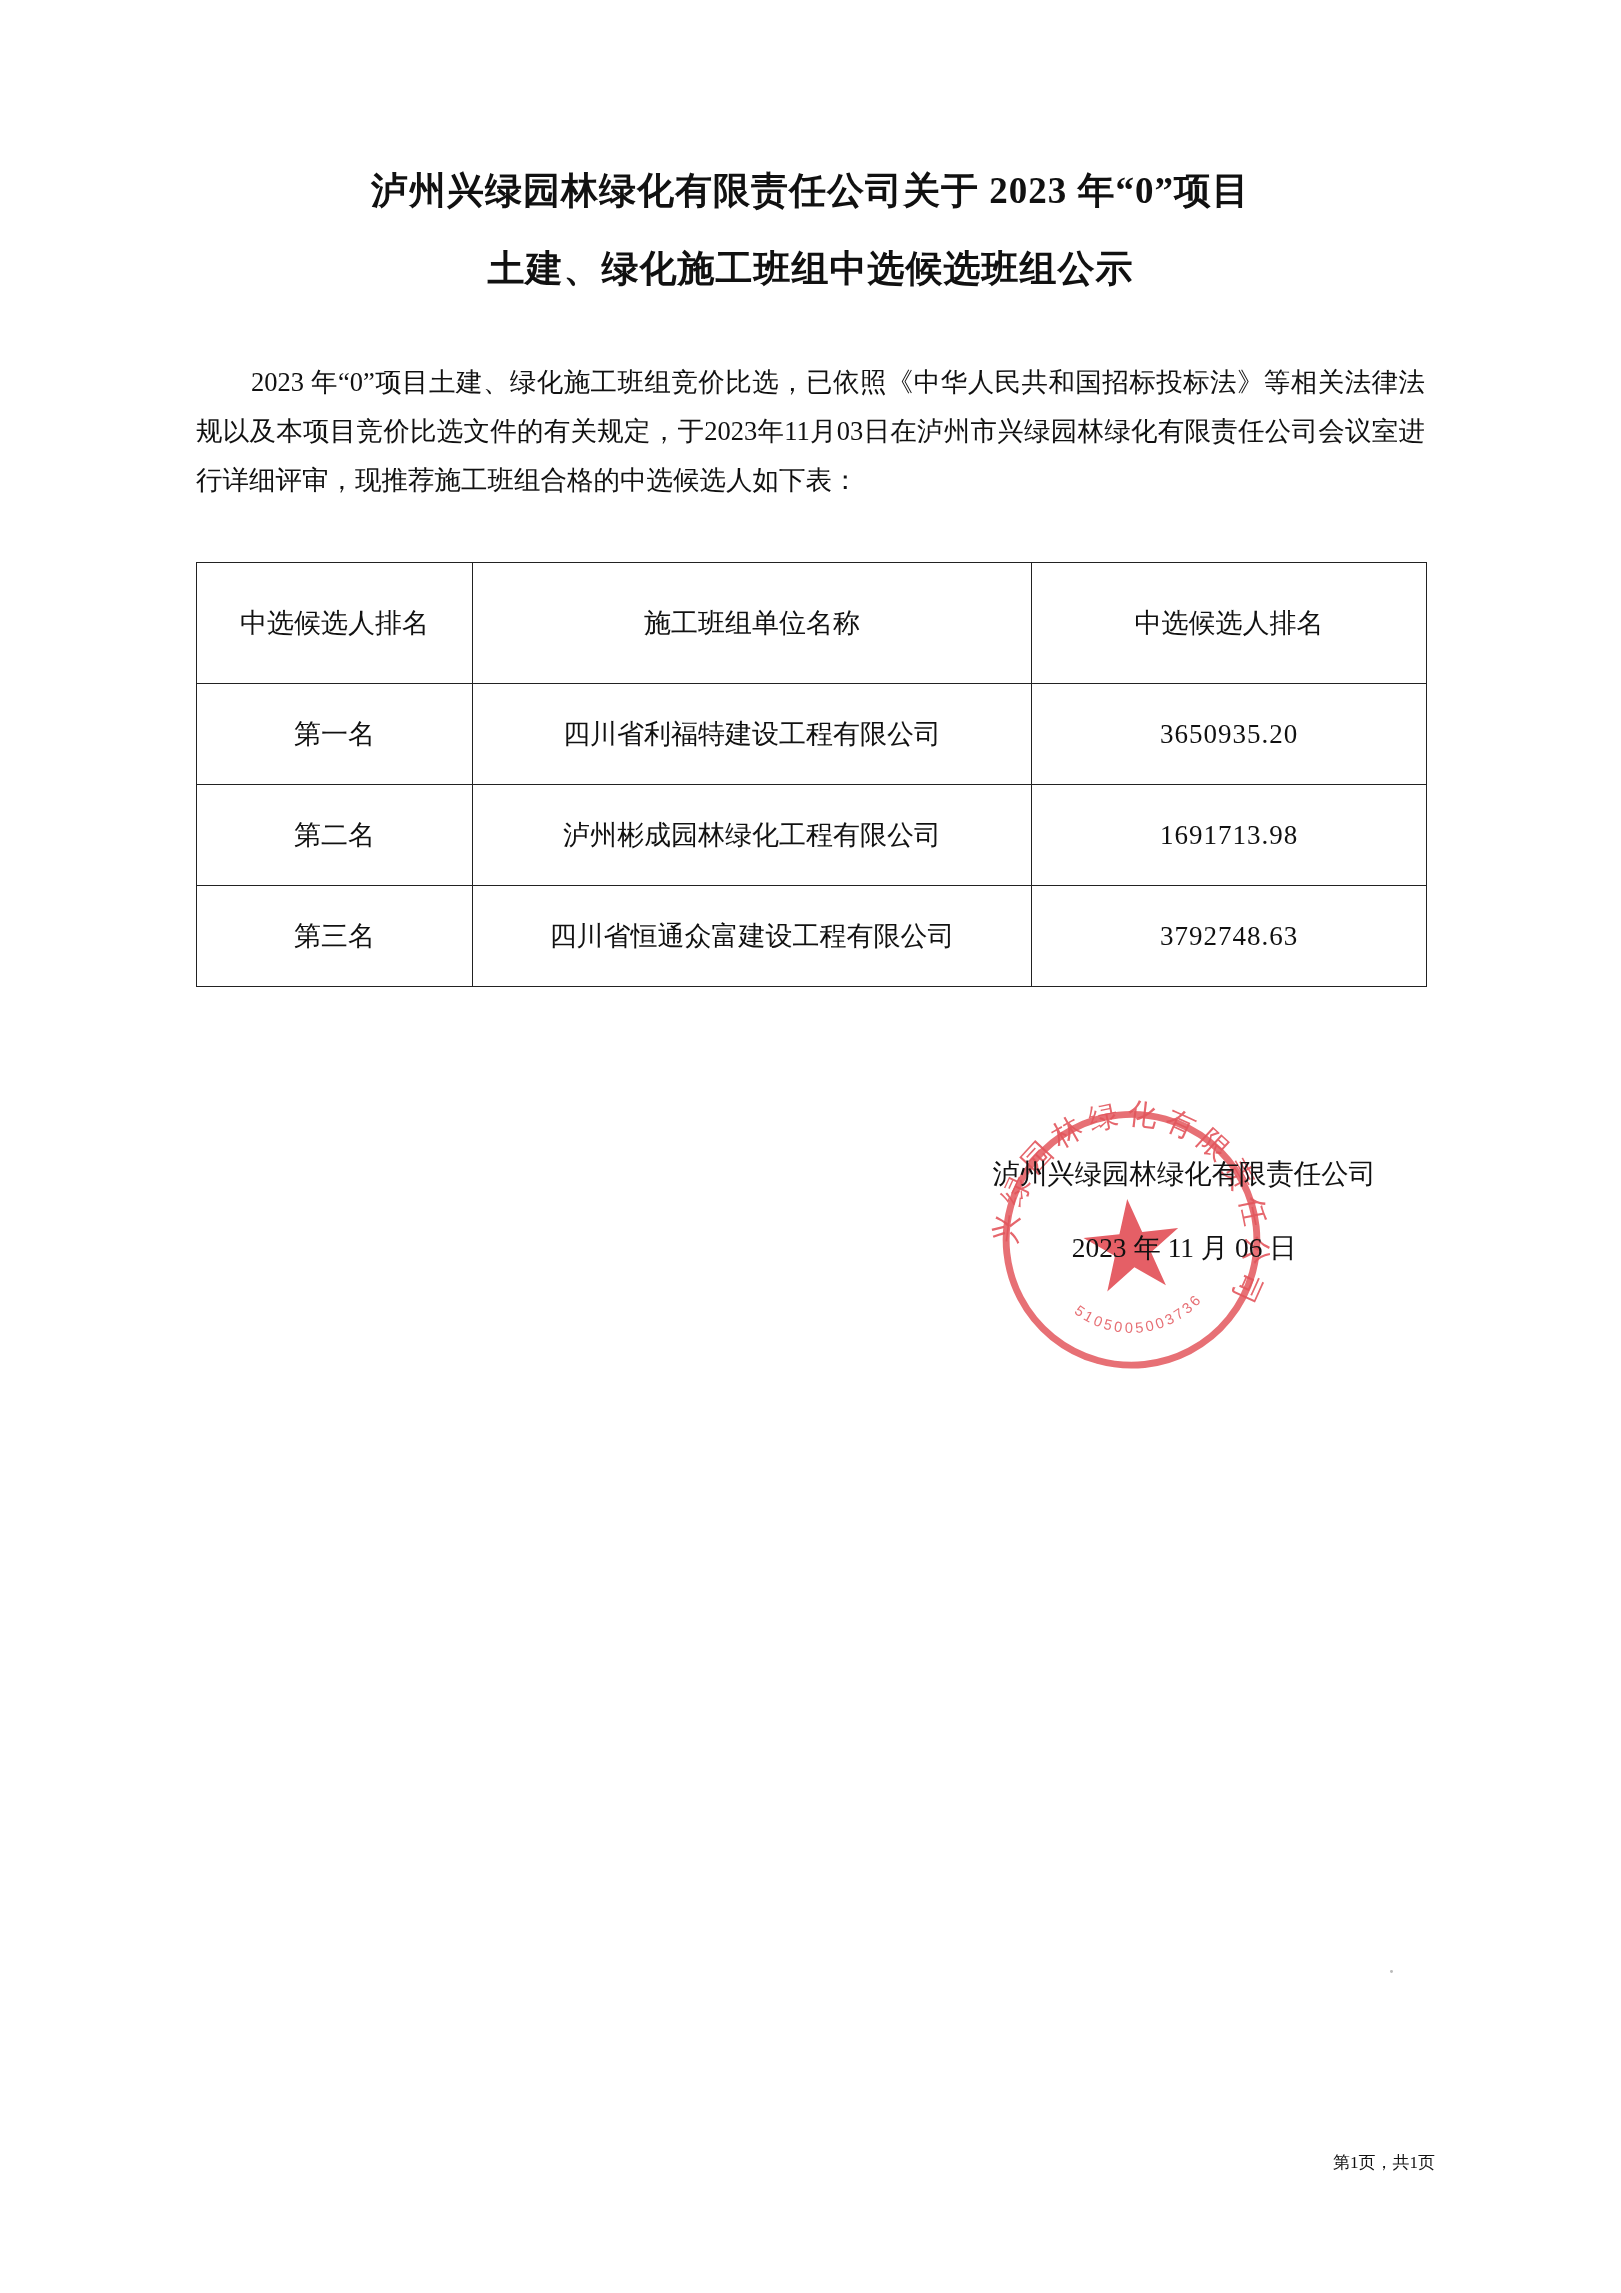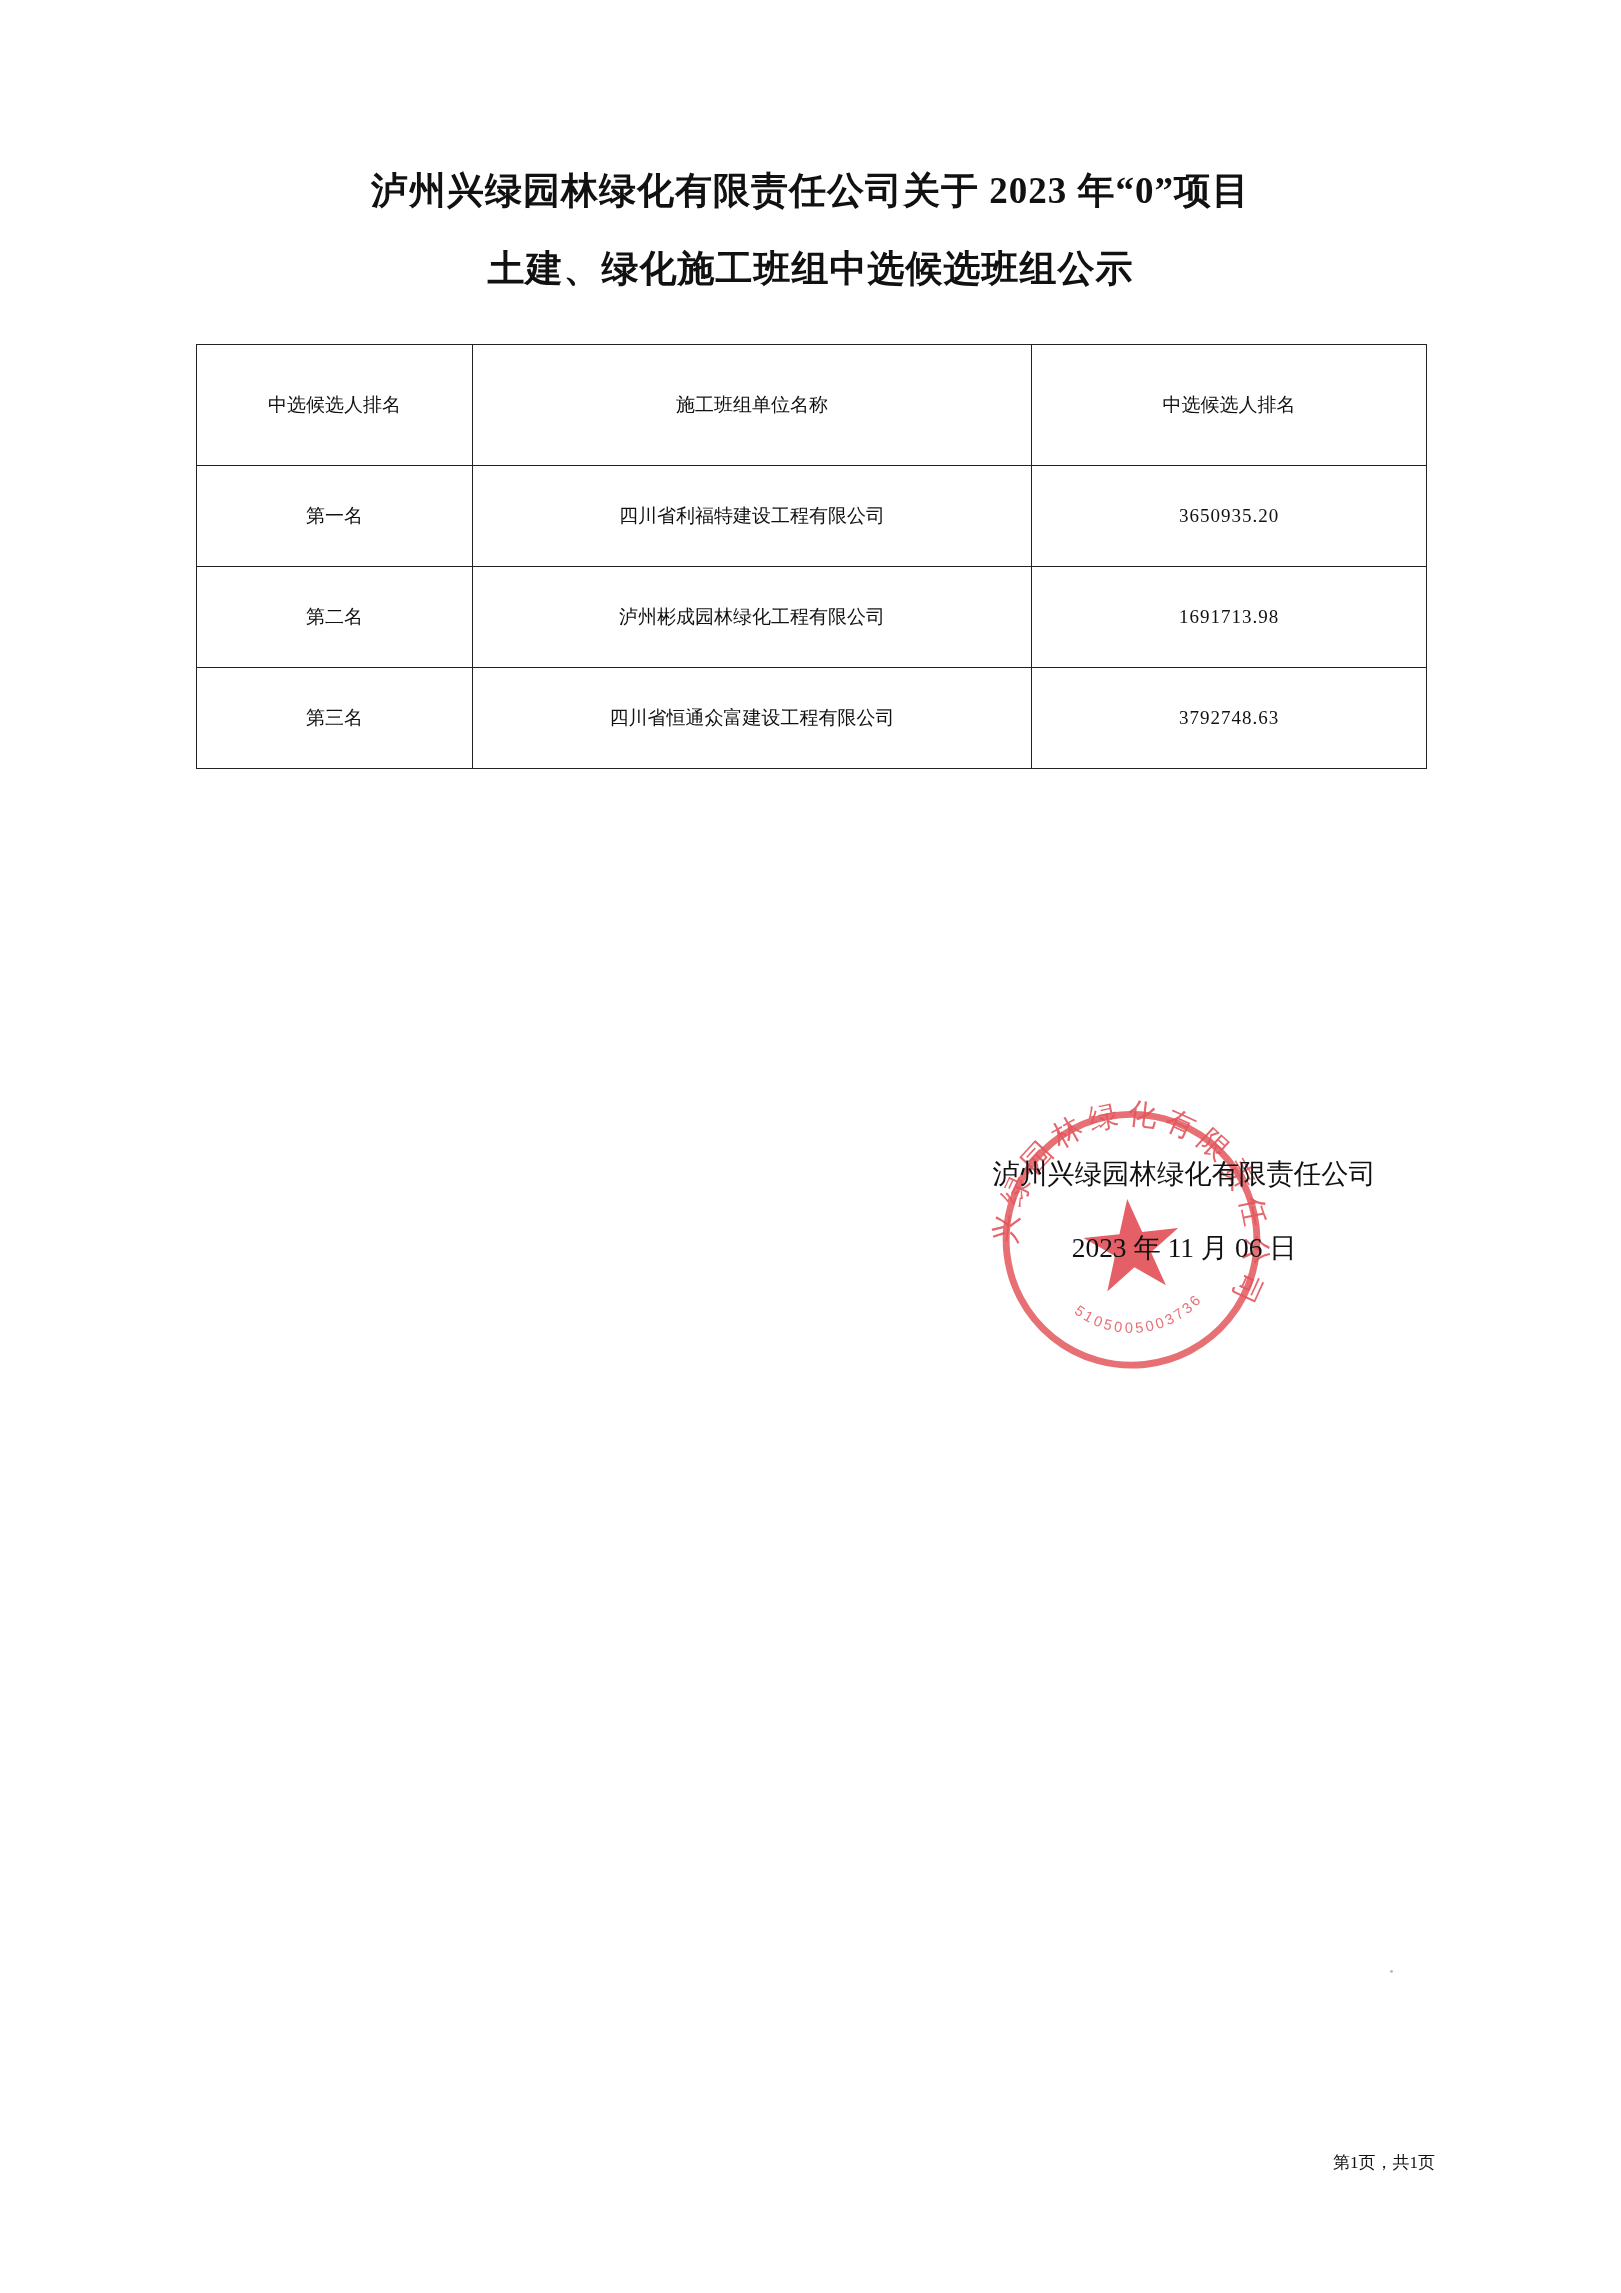--- a/index.html
+++ b/index.html
@@ -52,21 +52,21 @@
   table.result-table {
     margin: 57px 0 0 196px;
     width: 1230px;
     border-collapse: collapse;
     table-layout: fixed;
   }
   table.result-table td {
     border: 1px solid #222;
     text-align: center;
     vertical-align: middle;
-    font-size: 19px;
+    font-size: 27px;
     color: #111;
   }
   table.result-table tr.head td {
     height: 118px;
   }
   table.result-table tr.row td {
     height: 98px;
   }
   col.c1 { width: 276px; }
   col.c2 { width: 559px; }
@@ -120,20 +120,23 @@
 </head>
 <body>
 
 <div class="page">
 
   <div class="title-block">
     <div class="title-line">泸州兴绿园林绿化有限责任公司关于 2023 年“0”项目</div>
     <div class="title-line">土建、绿化施工班组中选候选班组公示</div>
   </div>
 
+  <div class="body-block">
+    <p class="indent">2023 年“0”项目土建、绿化施工班组竞价比选，已依照《中华人民共和国招标投标法》等相关法律法规以及本项目竞价比选文件的有关规定，于2023年11月03日在泸州市兴绿园林绿化有限责任公司会议室进行详细评审，现推荐施工班组合格的中选候选人如下表：</p>
+  </div>
 
   <table class="result-table">
     <colgroup>
       <col class="c1">
         <col class="c2">
         <col class="c3">
     </colgroup>
     <tbody>
       <tr class="head">
         <td>中选候选人排名</td>

